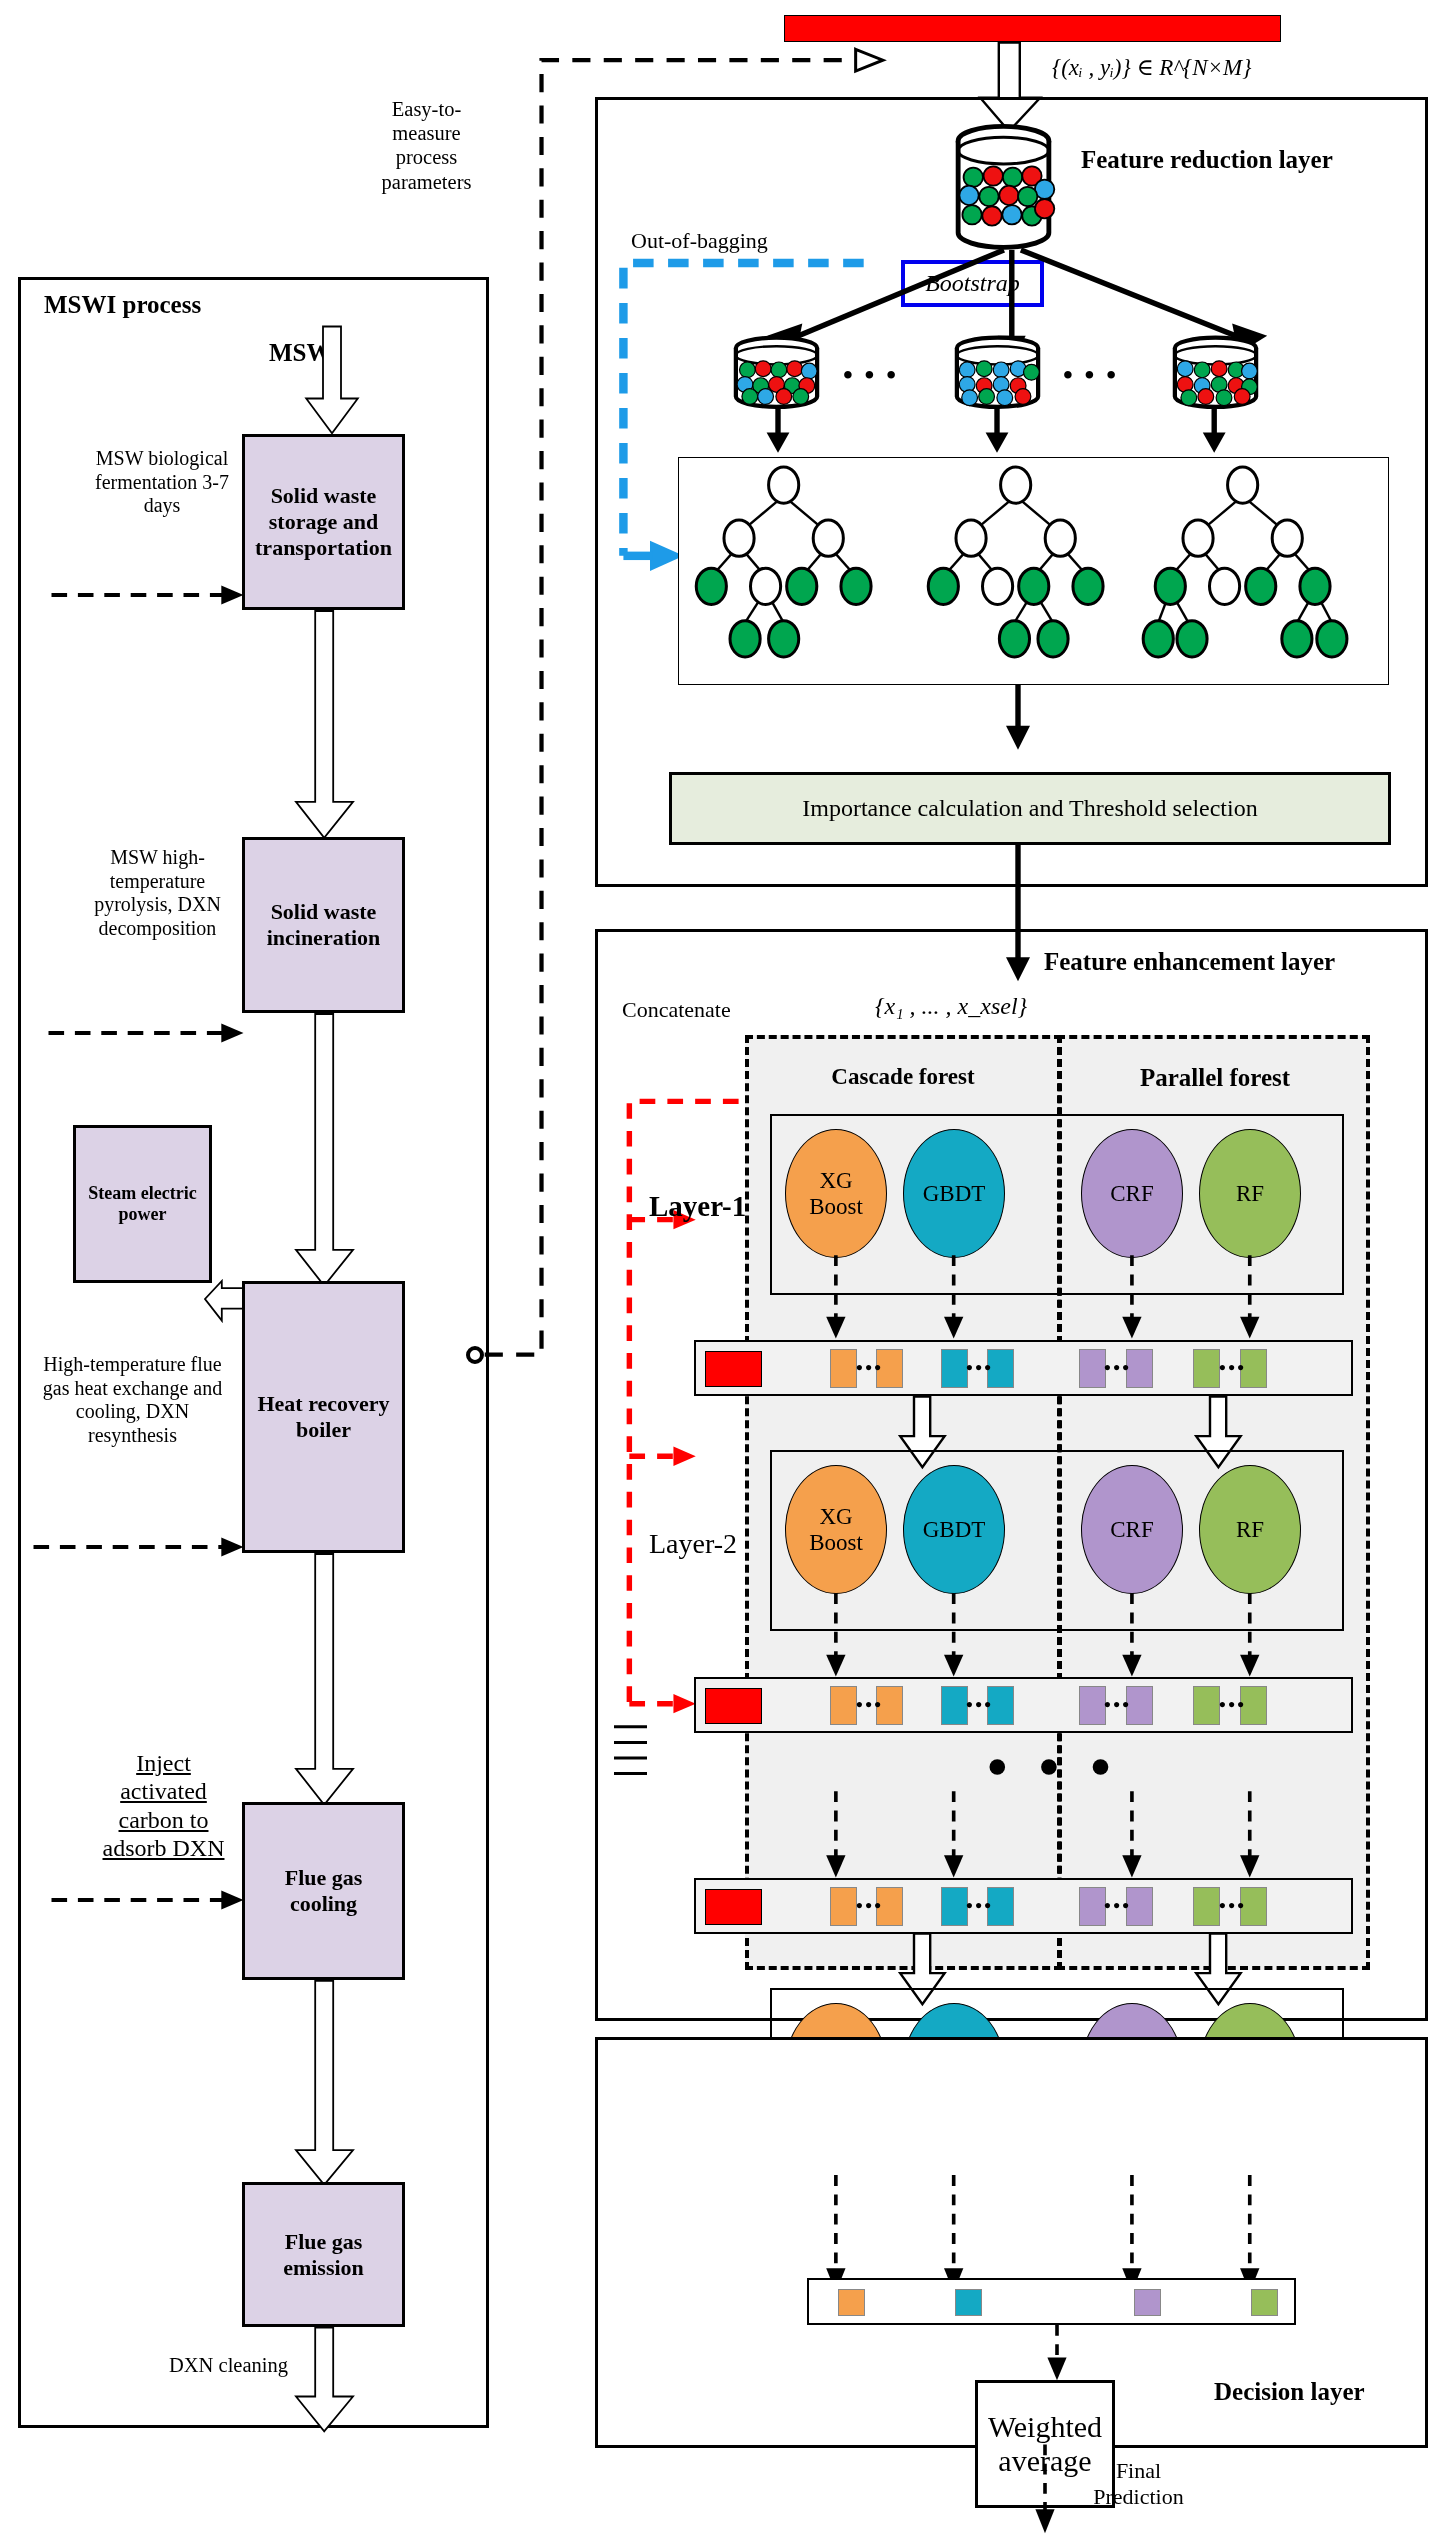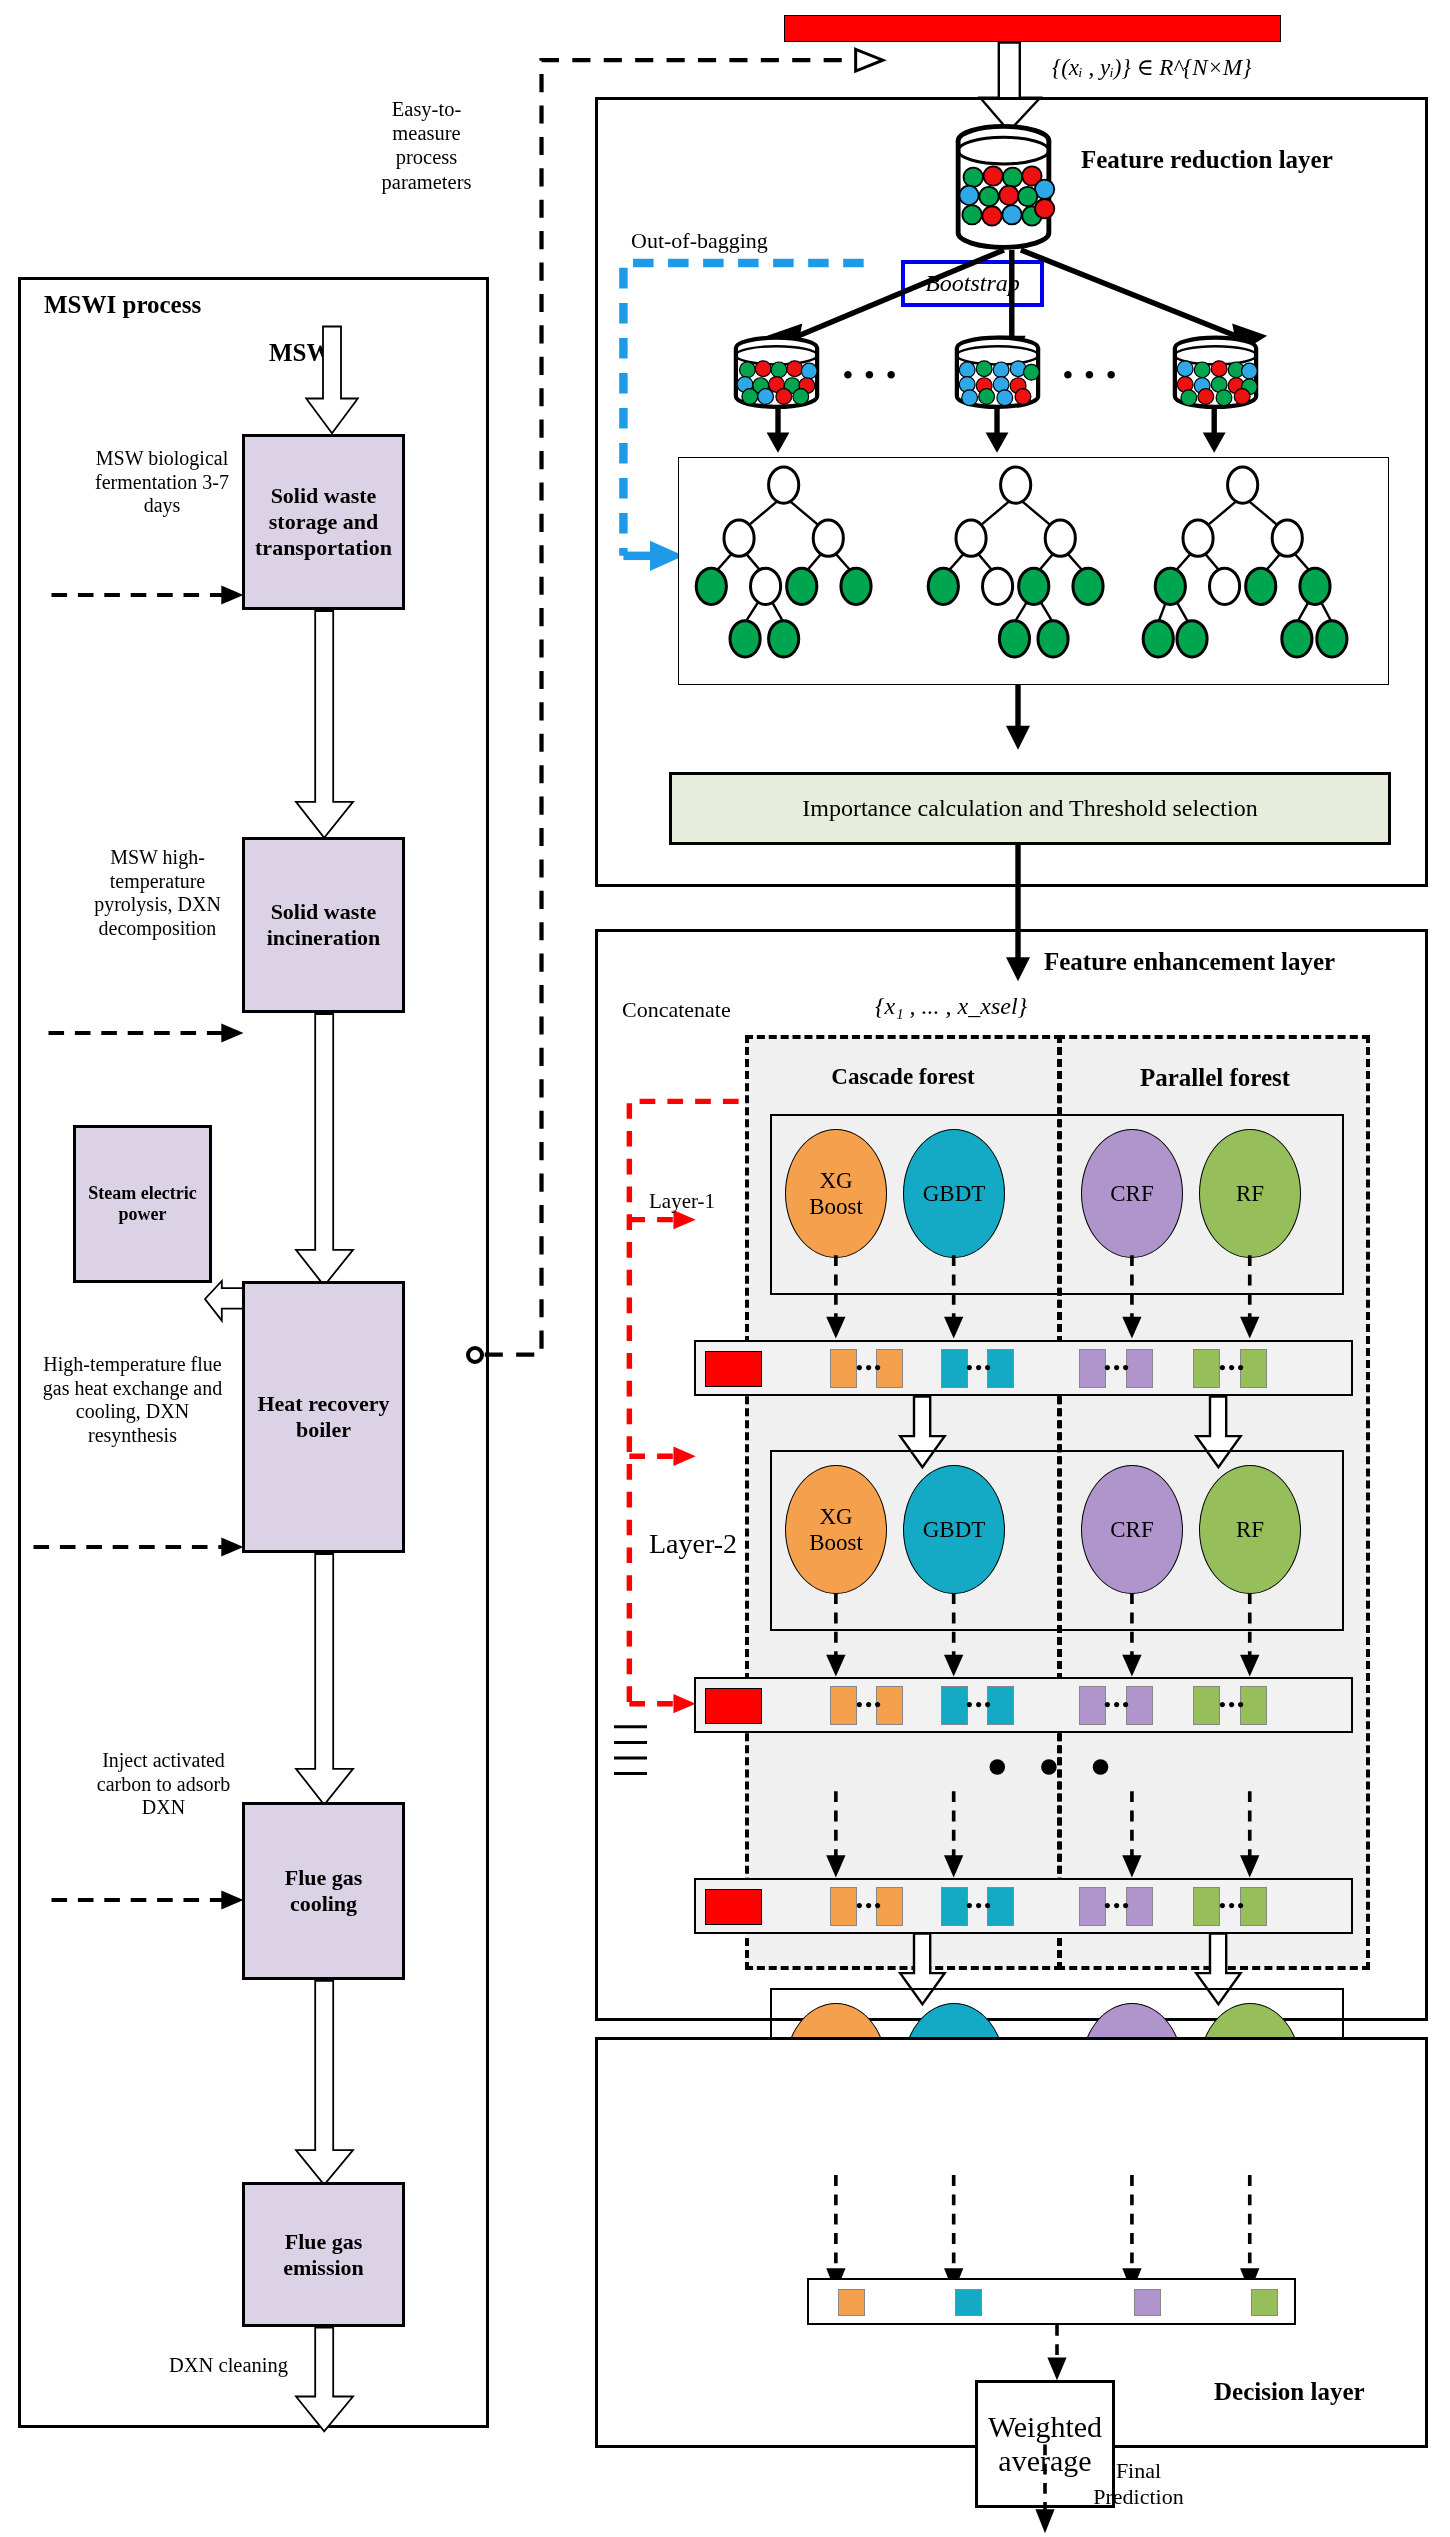--- a/index.html
+++ b/index.html
@@ -143,21 +143,21 @@
 
 <div class="harrow" style="left:296px; top:1553px;">
   <svg width="60" height="254" viewBox="0 0 100 420">
     <polygon points="32,0 62,0 62,358 95,358 47,418 0,358 32,358" fill="#fff" stroke="#000" stroke-width="3"></polygon>
   </svg>
 </div>
 
 <div class="abs pbox" style="left:242px; top:1802px; width:163px; height:178px; font-size:22px; padding:3.6px;">
   <span>Flue gas cooling</span>
 </div>
-<div class="abs txt ctr" style="left:91px; top:1749px; width:145px; font-size:20px;">Inject activated carbon to adsorb DXN</div>
+<div class="abs txt ctr" style="left:91px; top:1749px; width:145px; font-size:24px;text-decoration:underline;">Inject activated carbon to adsorb DXN</div>
 <div class="dasharrow" style="left:51px; top:1888px;">
   <svg width="193" height="24" viewBox="0 0 320 40">
     <line x1="0" y1="20" x2="285" y2="20" stroke="#000" stroke-width="7" stroke-dasharray="26,18"></line>
     <polygon points="283,4 320,20 283,36" fill="#000"></polygon>
   </svg>
 </div>
 
 <div class="harrow" style="left:296px; top:1980px;">
   <svg width="60" height="207" viewBox="0 0 100 342">
     <polygon points="32,0 62,0 62,282 95,282 47,340 0,282 32,282" fill="#fff" stroke="#000" stroke-width="3"></polygon>
@@ -458,21 +458,21 @@
 </div>
 
 <div class="abs graybg" style="left:745px; top:1035px; width:625px; height:935px;"></div>
 
 <div class="abs dashgrp" style="left:745px; top:1035px; width:317px; height:935px;"></div>
 <div class="abs dashgrp" style="left:1057px; top:1035px; width:313px; height:935px;"></div>
 
 <div class="abs txt bold ctr" style="left:773px; top:1063px; width:260px; font-size:23px;">Cascade forest</div>
 <div class="abs txt bold ctr" style="left:1088px; top:1063px; width:254px; font-size:25px;">Parallel forest</div>
 
-<div class="abs txt" style="left:649px; top:1189px; font-size:21px;">Layer-1</div>
+<div class="abs txt" style="left:649px; top:1189px; font-size:29px;font-weight:bold;">Layer-1</div>
 <div class="abs solidgrp" style="left:770px; top:1114px; width:574px; height:181px; background:transparent;"></div>
 <div class="abs ell" style="left:785px; top:1129px; width:102px; height:129px; background:#F5A04C; font-size:23px; flex-direction:column;">
   <span>XG</span>
   <span>Boost</span>
 </div>
 <div class="abs ell" style="left:903px; top:1129px; width:102px; height:129px; background:#14A9C4; font-size:23px;">
   <span>GBDT</span>
 </div>
 <div class="abs ell" style="left:1081px; top:1129px; width:102px; height:129px; background:#B095CC; font-size:23px;">
   <span>CRF</span>

